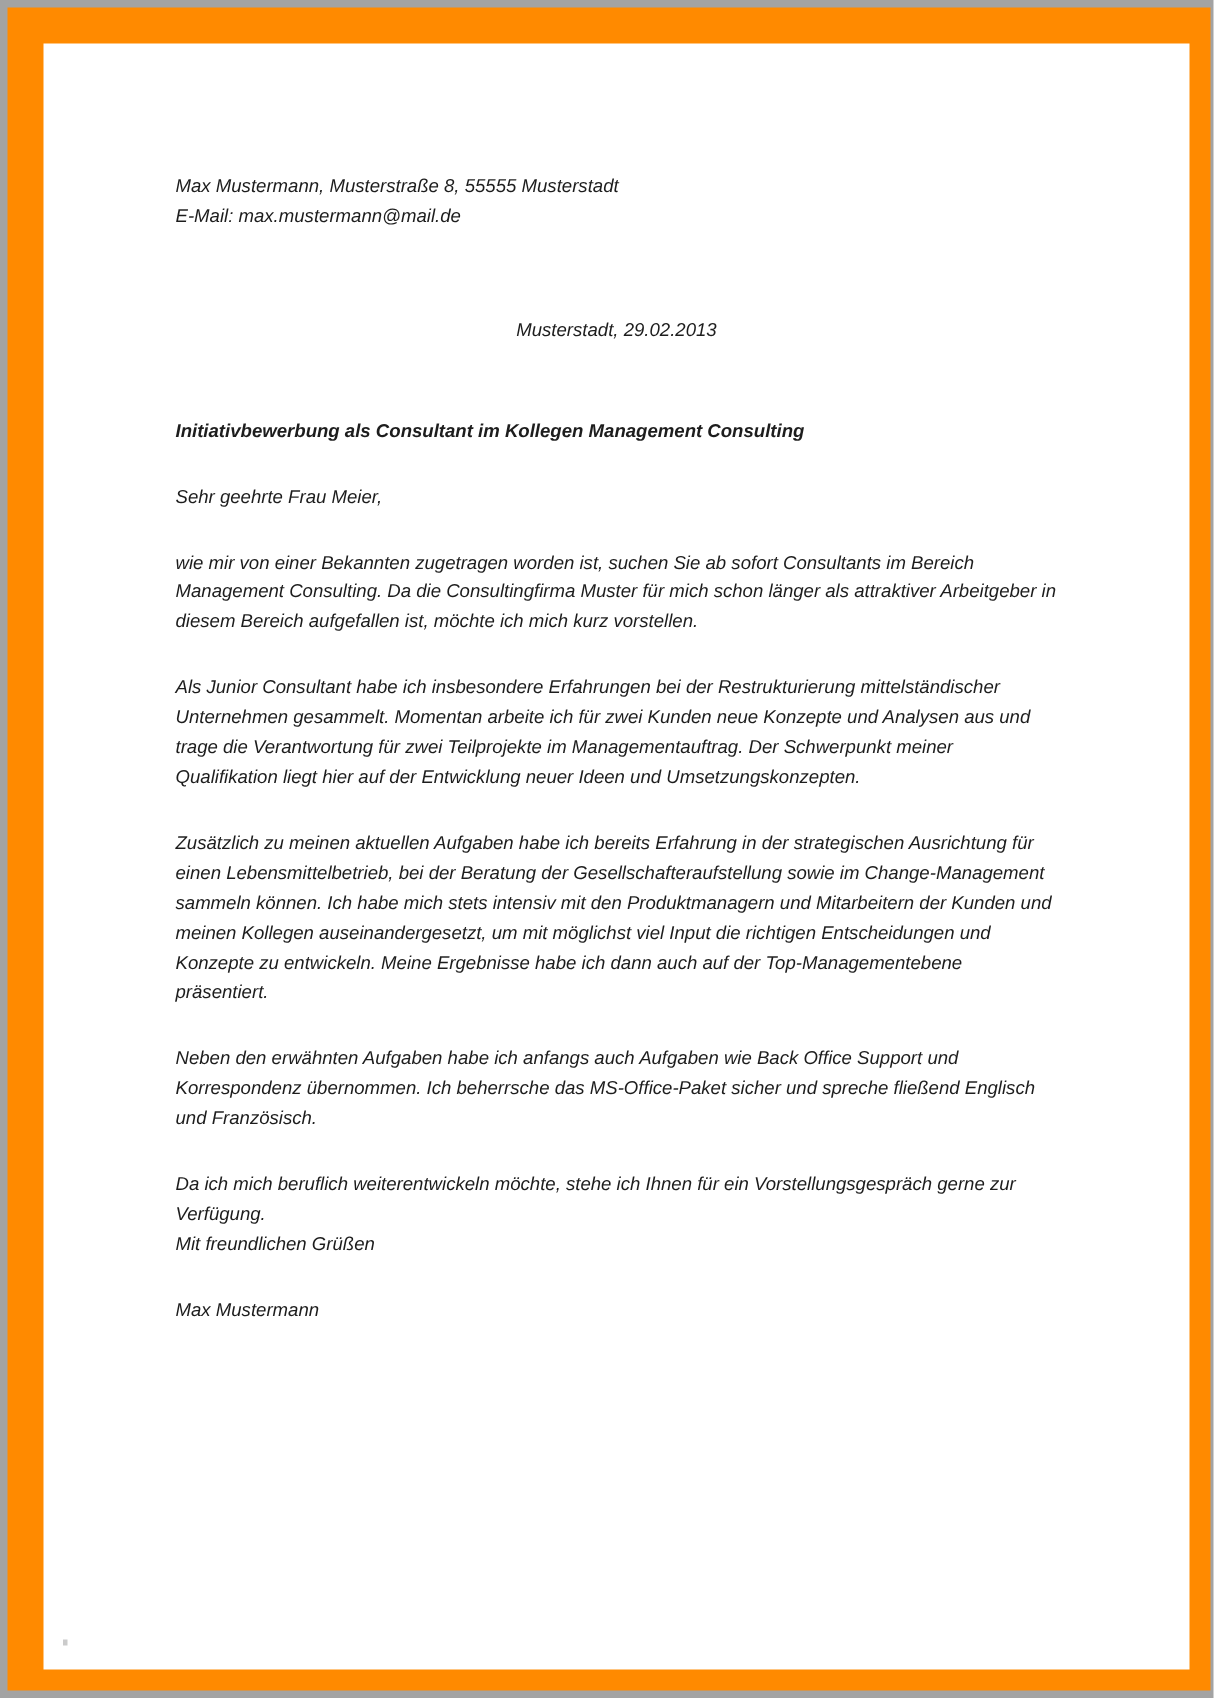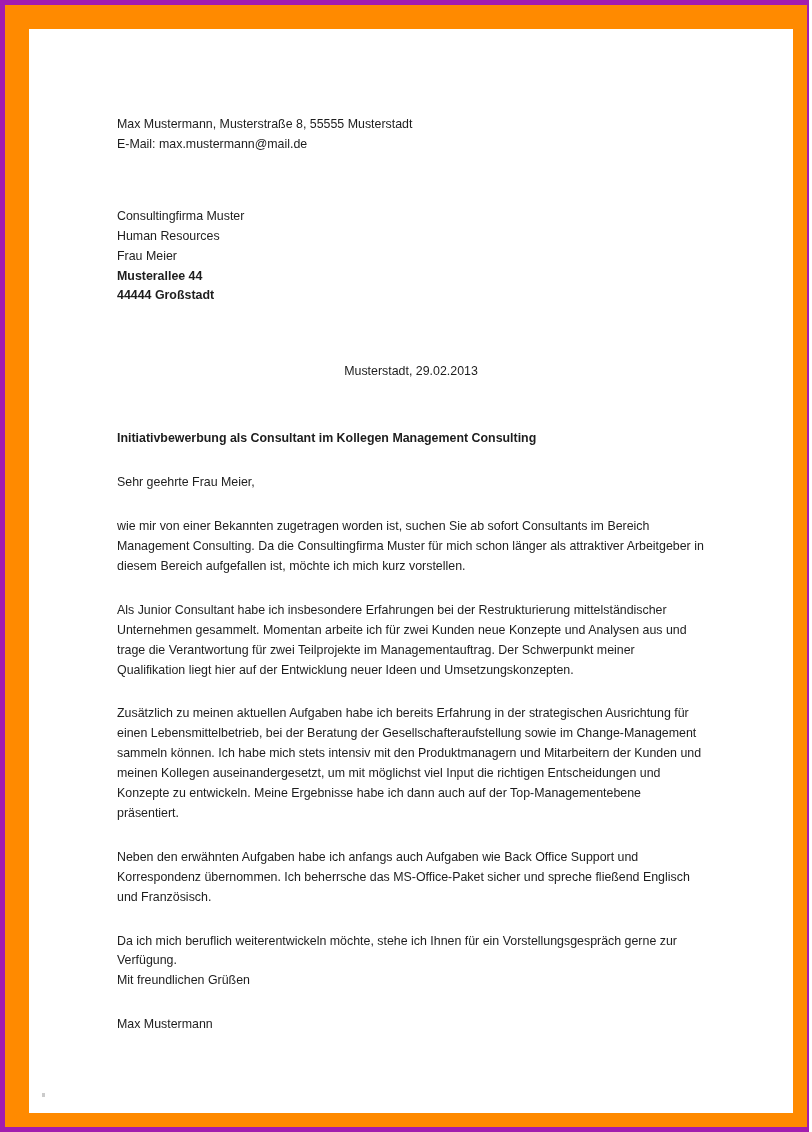--- a/index.html
+++ b/index.html
@@ -15,22 +15,23 @@
     -webkit-font-smoothing: antialiased;
   }
 
   
   .frame-outer {
     position: absolute;
     left: 0;
     top: 0;
     width: 809px;
     height: 1132px;
-    background: #a21caf;      
+    background: #a3a3a3;      
     box-sizing: border-box;
+    font-style: italic;
   }
   .frame-inner {
     position: absolute;
     left: 5px;
     top: 5px;
     width: 802px;
     height: 1122px;
     background: #ff8a00;      
     box-sizing: border-box;
   }
@@ -106,27 +107,20 @@
   <div class="frame-inner">
     <div class="page">
 
       <div class="letter">
 
         <div class="block sender">
           <div>Max Mustermann, Musterstraße 8, 55555 Musterstadt</div>
           <div>E-Mail: max.mustermann@mail.de</div>
         </div>
 
-        <div class="block recipient">
-          <div>Consultingfirma Muster</div>
-          <div>Human Resources</div>
-          <div>Frau Meier</div>
-          <div class="strong">Musterallee 44</div>
-          <div class="strong">44444 Großstadt</div>
-        </div>
 
         <div class="block date-line">Musterstadt, 29.02.2013</div>
 
         <div class="block subject">Initiativbewerbung als Consultant im Kollegen Management Consulting</div>
 
         <div class="block salutation">Sehr geehrte Frau Meier,</div>
 
         <div class="block para">wie mir von einer Bekannten zugetragen worden ist, suchen Sie ab sofort Consultants im Bereich Management Consulting. Da  die Consultingfirma Muster für mich schon länger als attraktiver Arbeitgeber in diesem Bereich aufgefallen ist, möchte ich mich kurz vorstellen.</div>
         <div class="block para">Als Junior Consultant habe ich insbesondere Erfahrungen bei der Restrukturierung mittelständischer Unternehmen gesammelt. Momentan arbeite ich für zwei Kunden neue Konzepte und Analysen aus und trage die Verantwortung für zwei Teilprojekte im Managementauftrag.  Der Schwerpunkt meiner Qualifikation liegt hier auf der Entwicklung neuer Ideen und Umsetzungskonzepten.</div>
         <div class="block para">Zusätzlich zu meinen aktuellen Aufgaben habe ich bereits Erfahrung in der strategischen Ausrichtung für einen Lebensmittelbetrieb, bei der Beratung der Gesellschafteraufstellung sowie im Change-Management sammeln können. Ich habe mich stets intensiv mit den Produktmanagern und Mitarbeitern der Kunden und meinen Kollegen auseinandergesetzt, um mit möglichst viel Input die richtigen Entscheidungen und Konzepte zu entwickeln. Meine Ergebnisse habe ich dann auch auf der Top-Managementebene präsentiert.</div>

